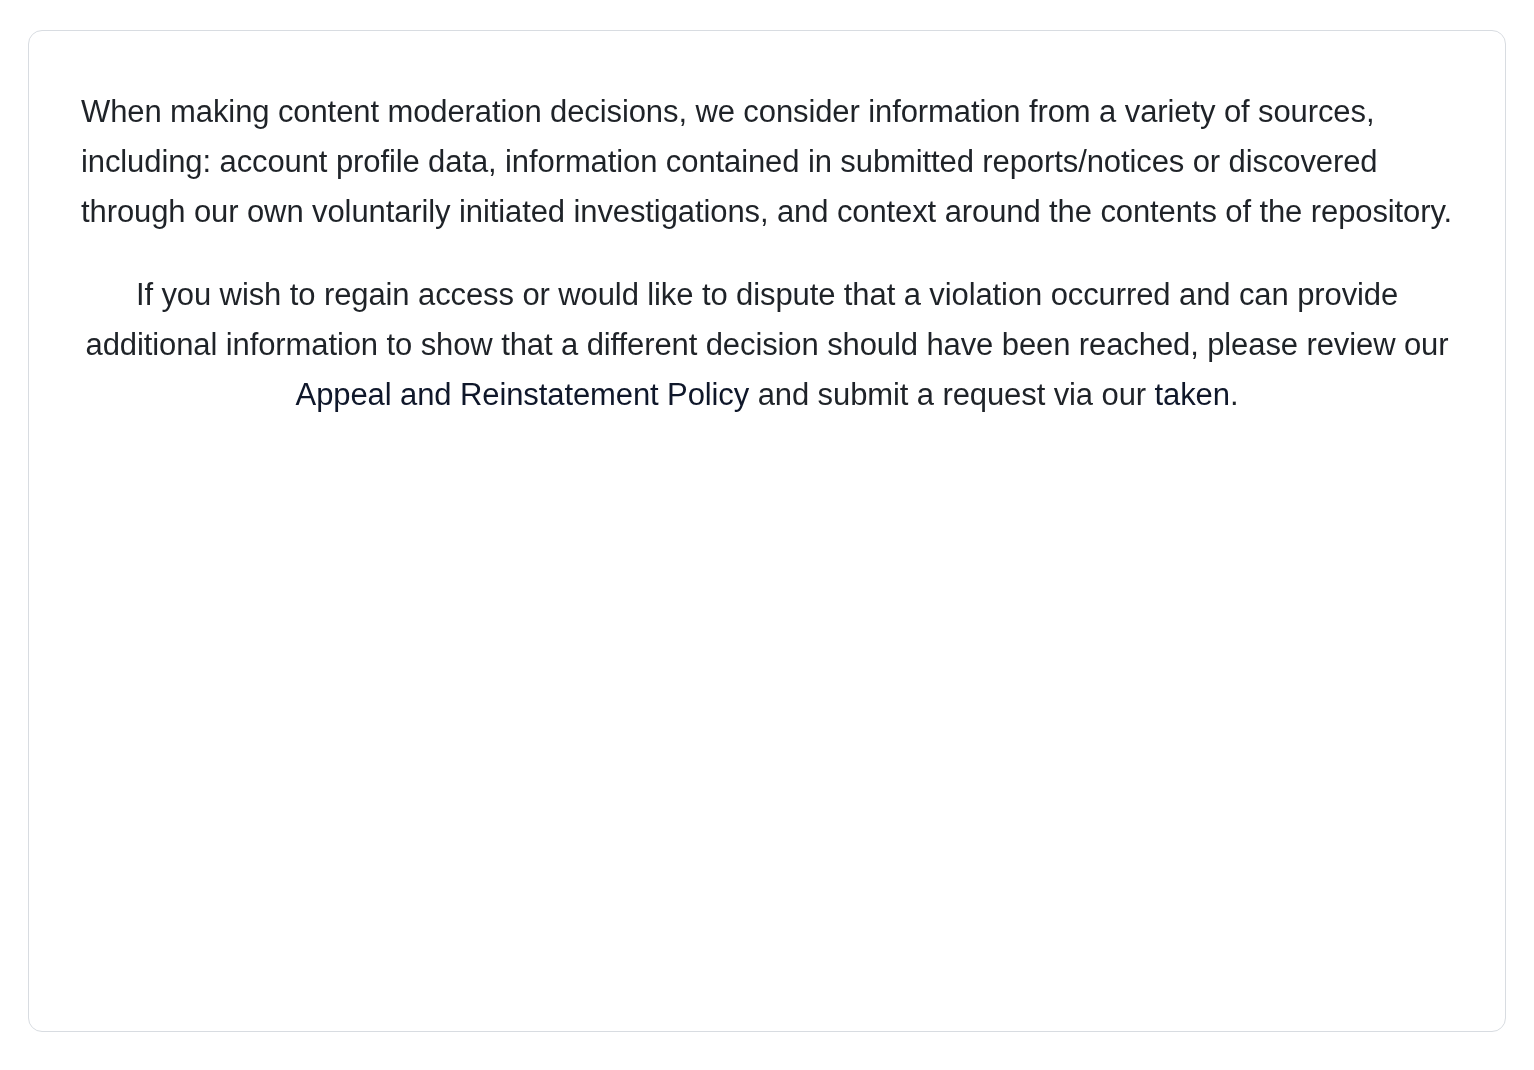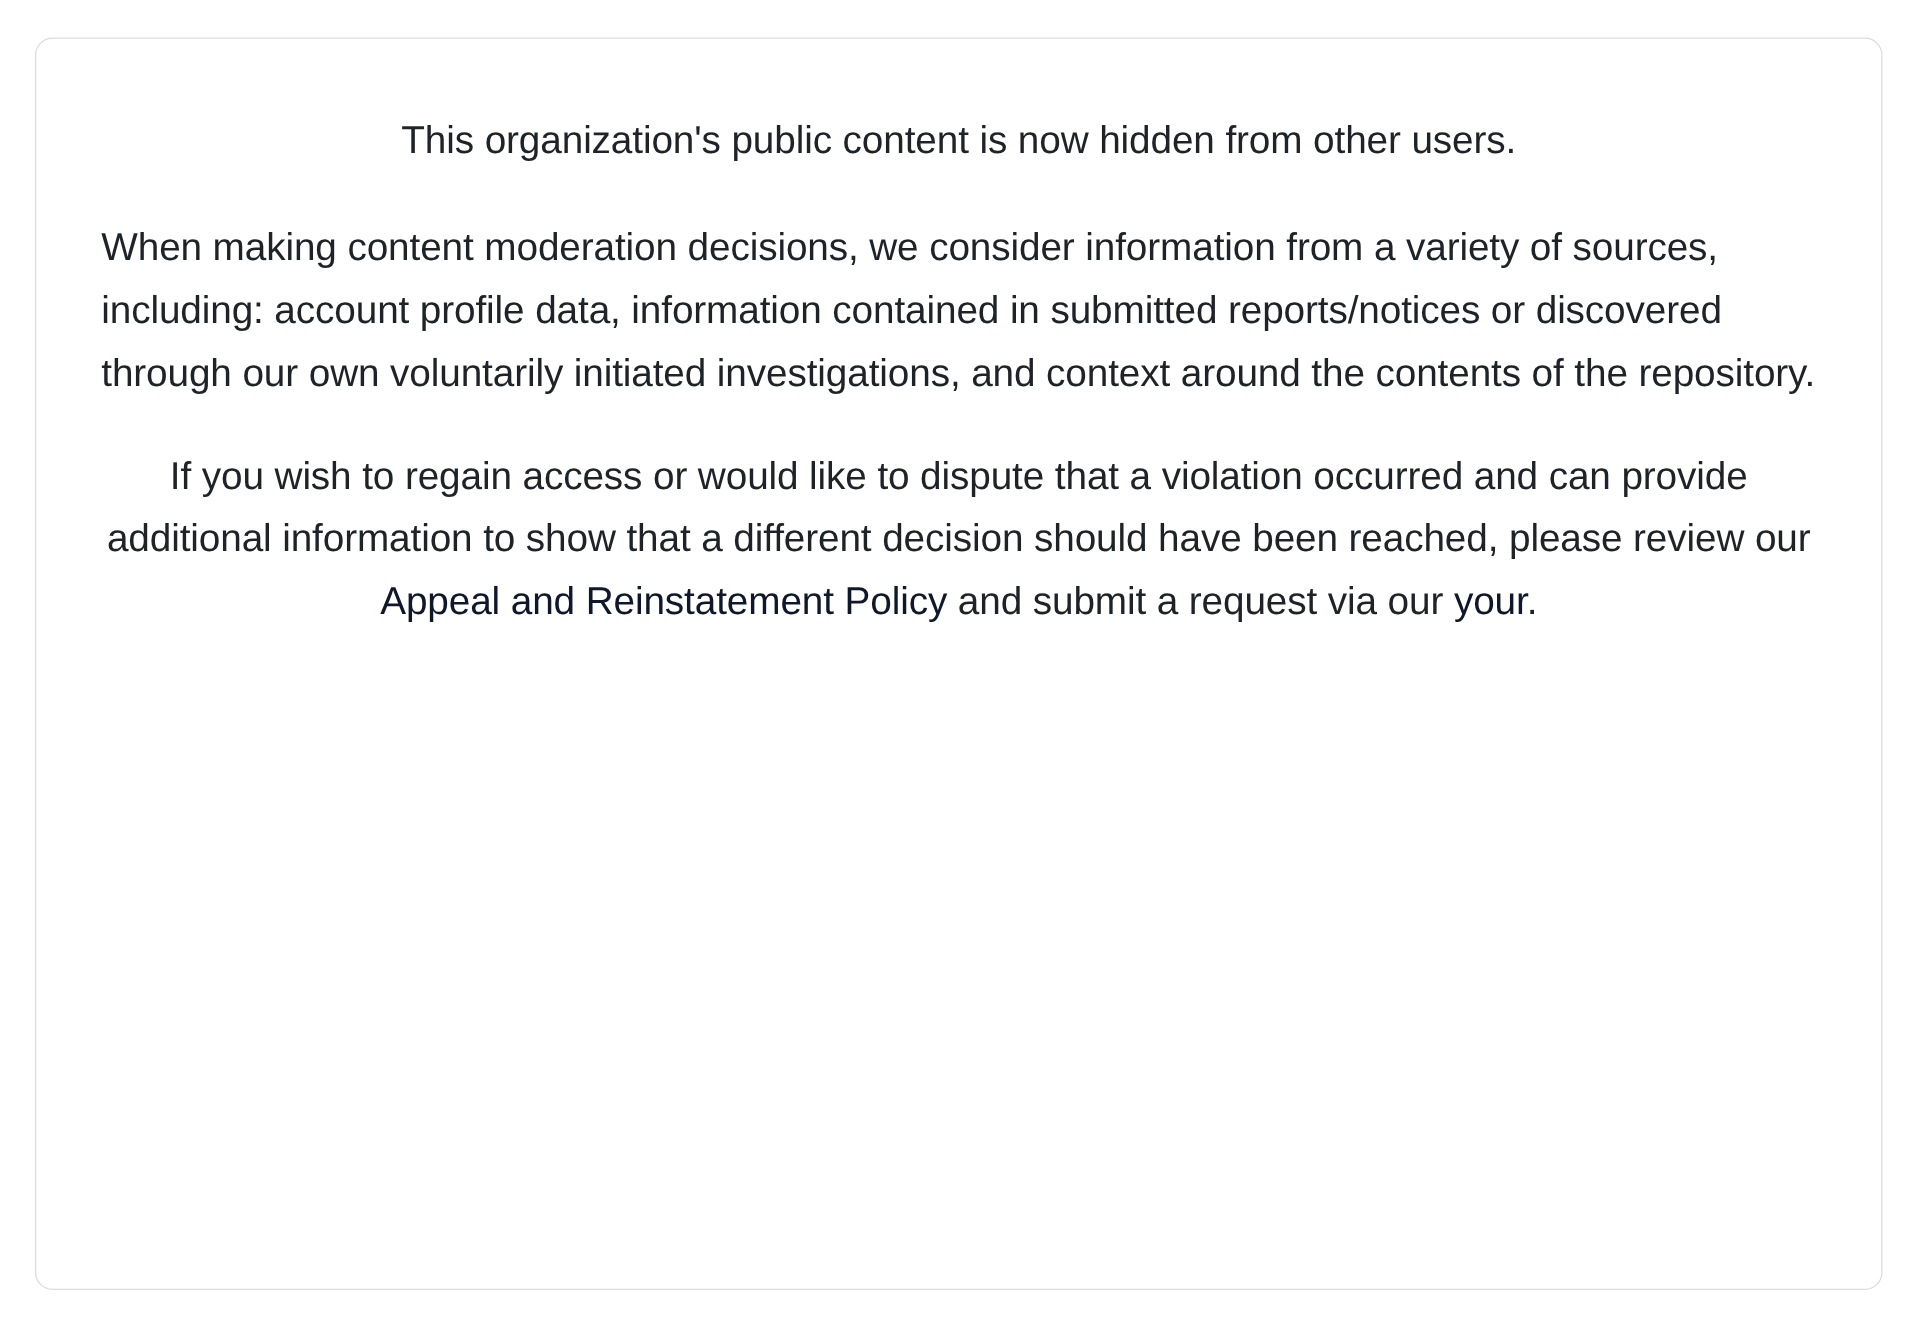--- a/index.html
+++ b/index.html
@@ -62,22 +62,21 @@
     text-decoration: none;
   }
 </style>
 </head>
 <body>
 
 <div class="page">
   <div class="notice-card">
     <div class="notice-body">
 
-      <p class="centered headline">This organization's public content is now hidden from other users.</p>
 
 
       <p>When making content moderation decisions, we consider information from a variety of sources, including: account profile data, information contained in submitted reports/notices or discovered through our own voluntarily initiated investigations, and context around the contents of the repository.</p>
 
-      <p class="centered last"><span>If you wish to regain access or would like to dispute that a violation occurred and can provide additional information to show that a different decision should have been reached, please review our </span><a href="#">Appeal and Reinstatement Policy</a><span> and submit a request via our </span><a href="#">your</a><span>.</span></p>
+      <p class="centered last"><span>If you wish to regain access or would like to dispute that a violation occurred and can provide additional information to show that a different decision should have been reached, please review our </span><a href="#">Appeal and Reinstatement Policy</a><span> and submit a request via our </span><a href="#">taken</a><span>.</span></p>
 
     </div>
   </div>
 </div>
 
 </body></html>

